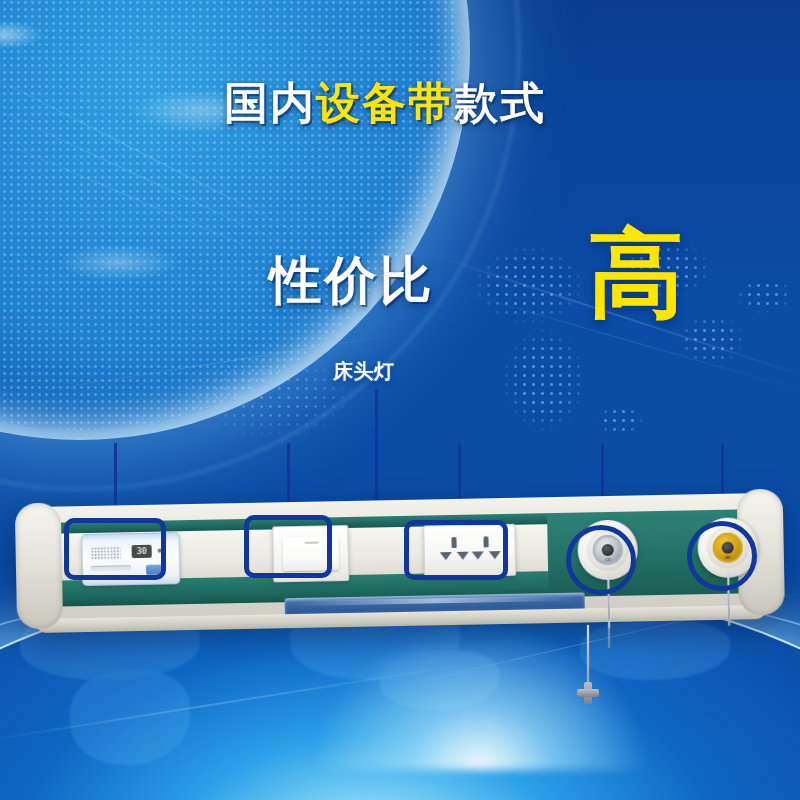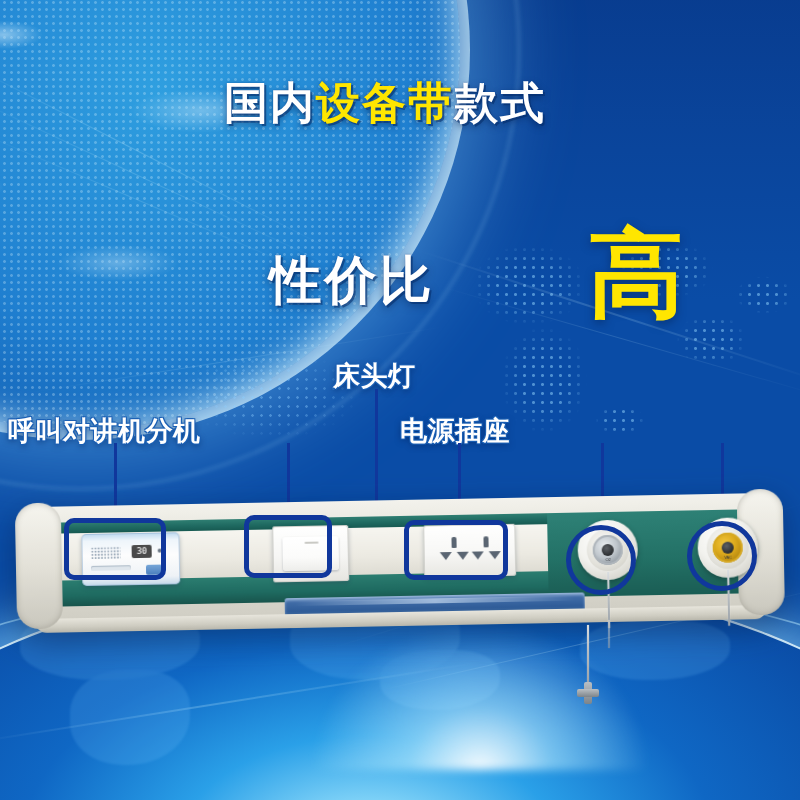--- a/index.html
+++ b/index.html
@@ -168,21 +168,21 @@
     position:absolute; left:636px; top:-12px;
     font-size:96px; font-weight:bold; line-height:1;
     color:#ffe600;
     transform:translateX(-50%);
     text-shadow:0 3px 10px rgba(3,30,78,.5);
   }
 
   
   .callout {
     position:absolute;
-    font-size:27px; font-weight:bold; color:#ffffff;
+    font-size:20px; font-weight:bold; color:#ffffff;
     letter-spacing:.5px; white-space:nowrap;
     text-shadow:
       -1px -1px 0 #1a5fb4, 1px -1px 0 #1a5fb4,
       -1px  1px 0 #1a5fb4, 1px  1px 0 #1a5fb4,
       0 2px 6px rgba(4,38,96,.75);
   }
 
   
   .leader {
     position:absolute;
@@ -428,23 +428,21 @@
   <div class="burst"></div>
 
   <div class="headline">
     <div class="l1"><span>国内</span><span class="accent">设备带</span><span>款式</span></div>
     <div class="line2wrap">
       <div class="l2">性价比</div>
       <div class="big">高</div>
     </div>
   </div>
 
-  <div class="callout" style="left:8px;   top:413px;">呼叫对讲机分机</div>
   <div class="callout" style="left:333px; top:358px;">床头灯</div>
-  <div class="callout" style="left:400px; top:413px;">电源插座</div>
 
   <div class="leader" style="left:114px; top:443px; height:77px;"></div>
   <div class="leader" style="left:287px; top:443px; height:76px;"></div>
   <div class="leader" style="left:375px; top:389px; height:214px;"></div>
   <div class="leader" style="left:458px; top:443px; height:76px;"></div>
   <div class="leader" style="left:601px; top:443px; height:82px;"></div>
   <div class="leader" style="left:721px; top:443px; height:78px;"></div>
 
   <div id="panel">
 

